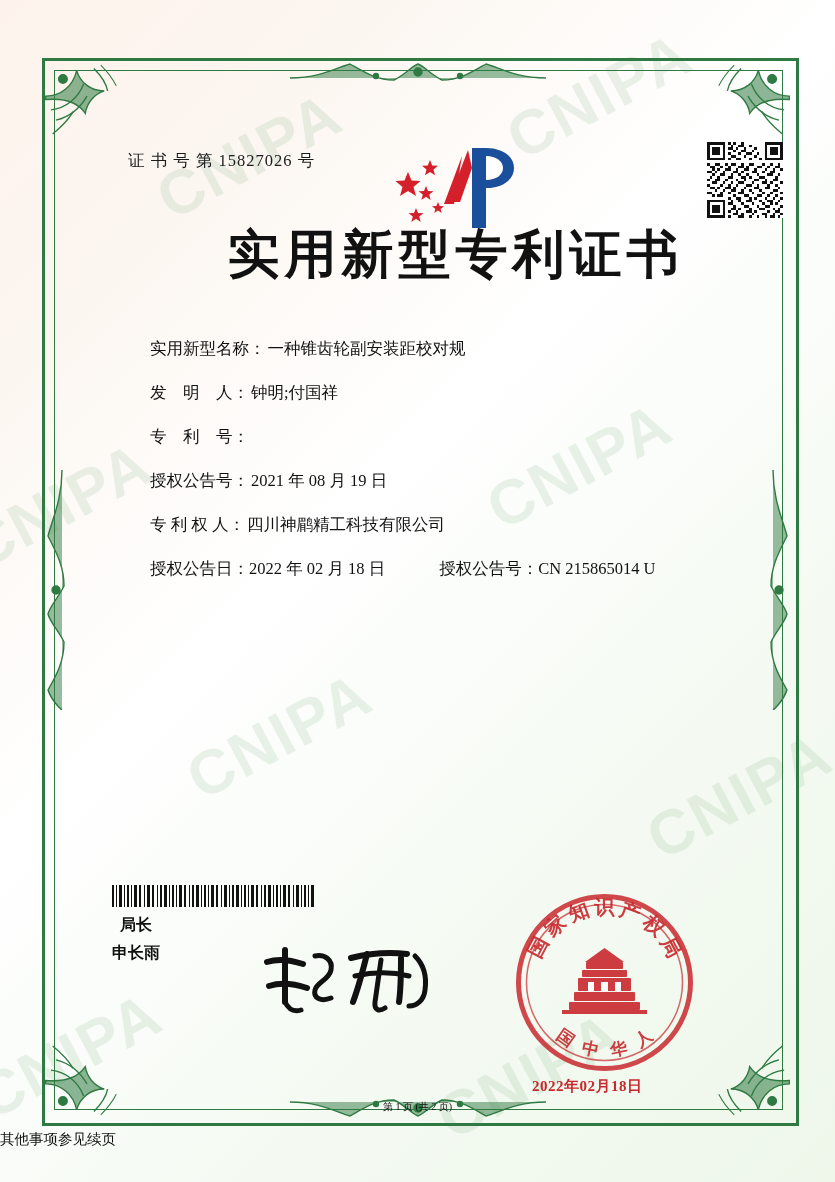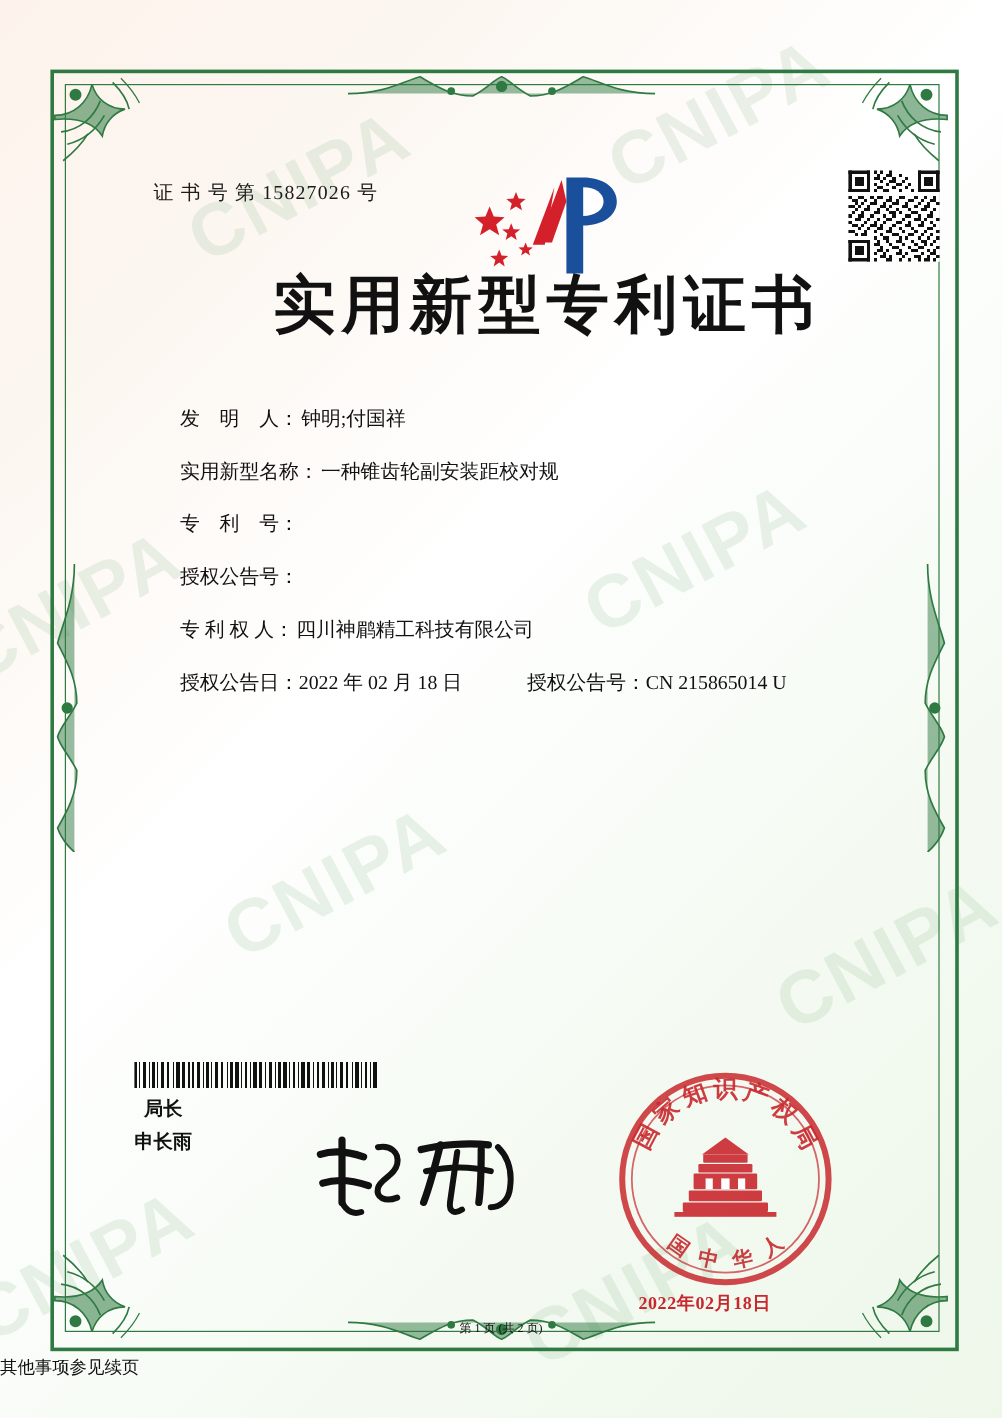--- a/index.html
+++ b/index.html
@@ -551,32 +551,33 @@
         </g>
       </svg>
     </div>
 
     <div class="cert-no">证 书 号 第 15827026 号</div>
 
     <div class="main-title">实用新型专利证书</div>
 
     <div class="fields">
       <div class="field-row">
+        <span class="field-label">实用新型名称：</span>
+        <span class="field-value">一种锥齿轮副安装距校对规</span>
+      </div>
+      <div class="field-row">
         <span class="field-label">发　明　人：</span>
         <span class="field-value">钟明;付国祥</span>
-      </div>
-      <div class="field-row">
-        <span class="field-label">实用新型名称：</span>
-        <span class="field-value">一种锥齿轮副安装距校对规</span>
       </div>
       <div class="field-row">
         <span class="field-label">专　利　号：</span>
       </div>
       <div class="field-row">
         <span class="field-label">授权公告号：</span>
+        <span class="field-value">2021 年 08 月 19 日</span>
       </div>
       <div class="field-row">
         <span class="field-label">专 利 权 人：</span>
         <span class="field-value">四川神鹛精工科技有限公司</span>
       </div>
       <div class="field-row two-col">
         <span class="field-label">授权公告日：</span>
         <span>2022 年 02 月 18 日</span>
         <span class="second-label">授权公告号：</span>
         <span>CN 215865014 U</span>

